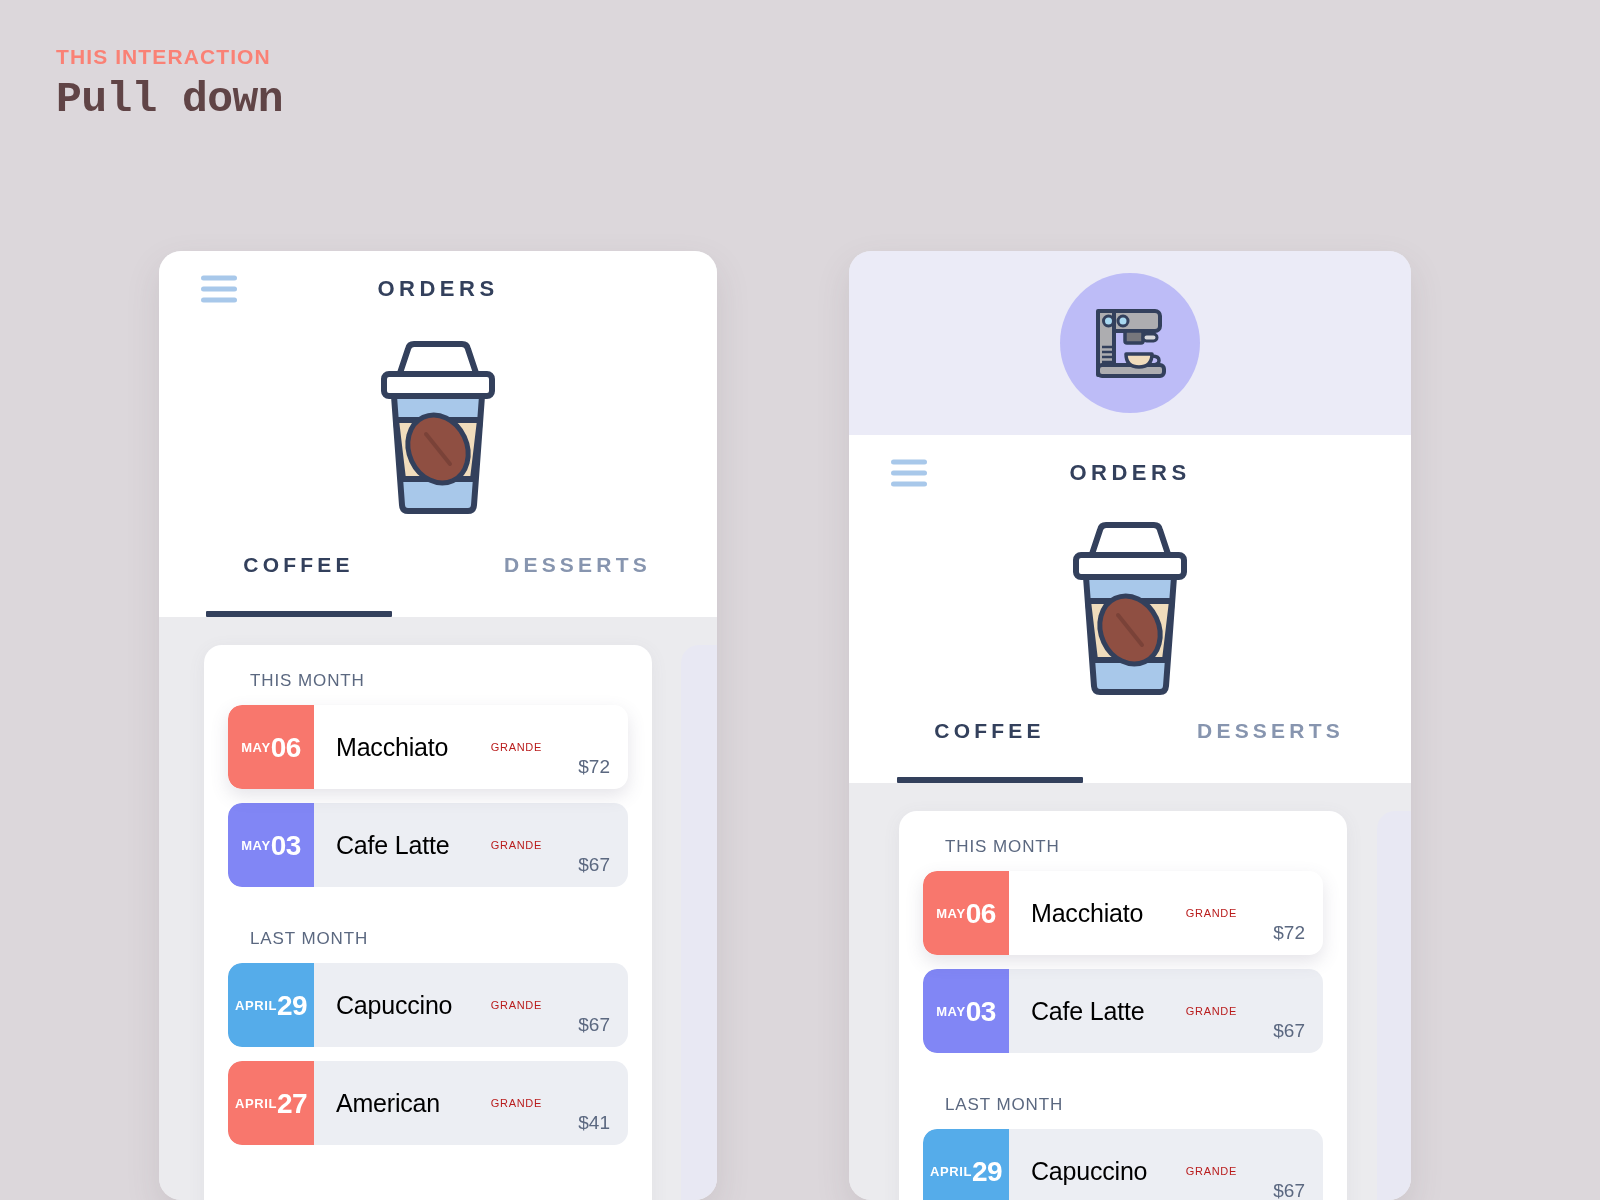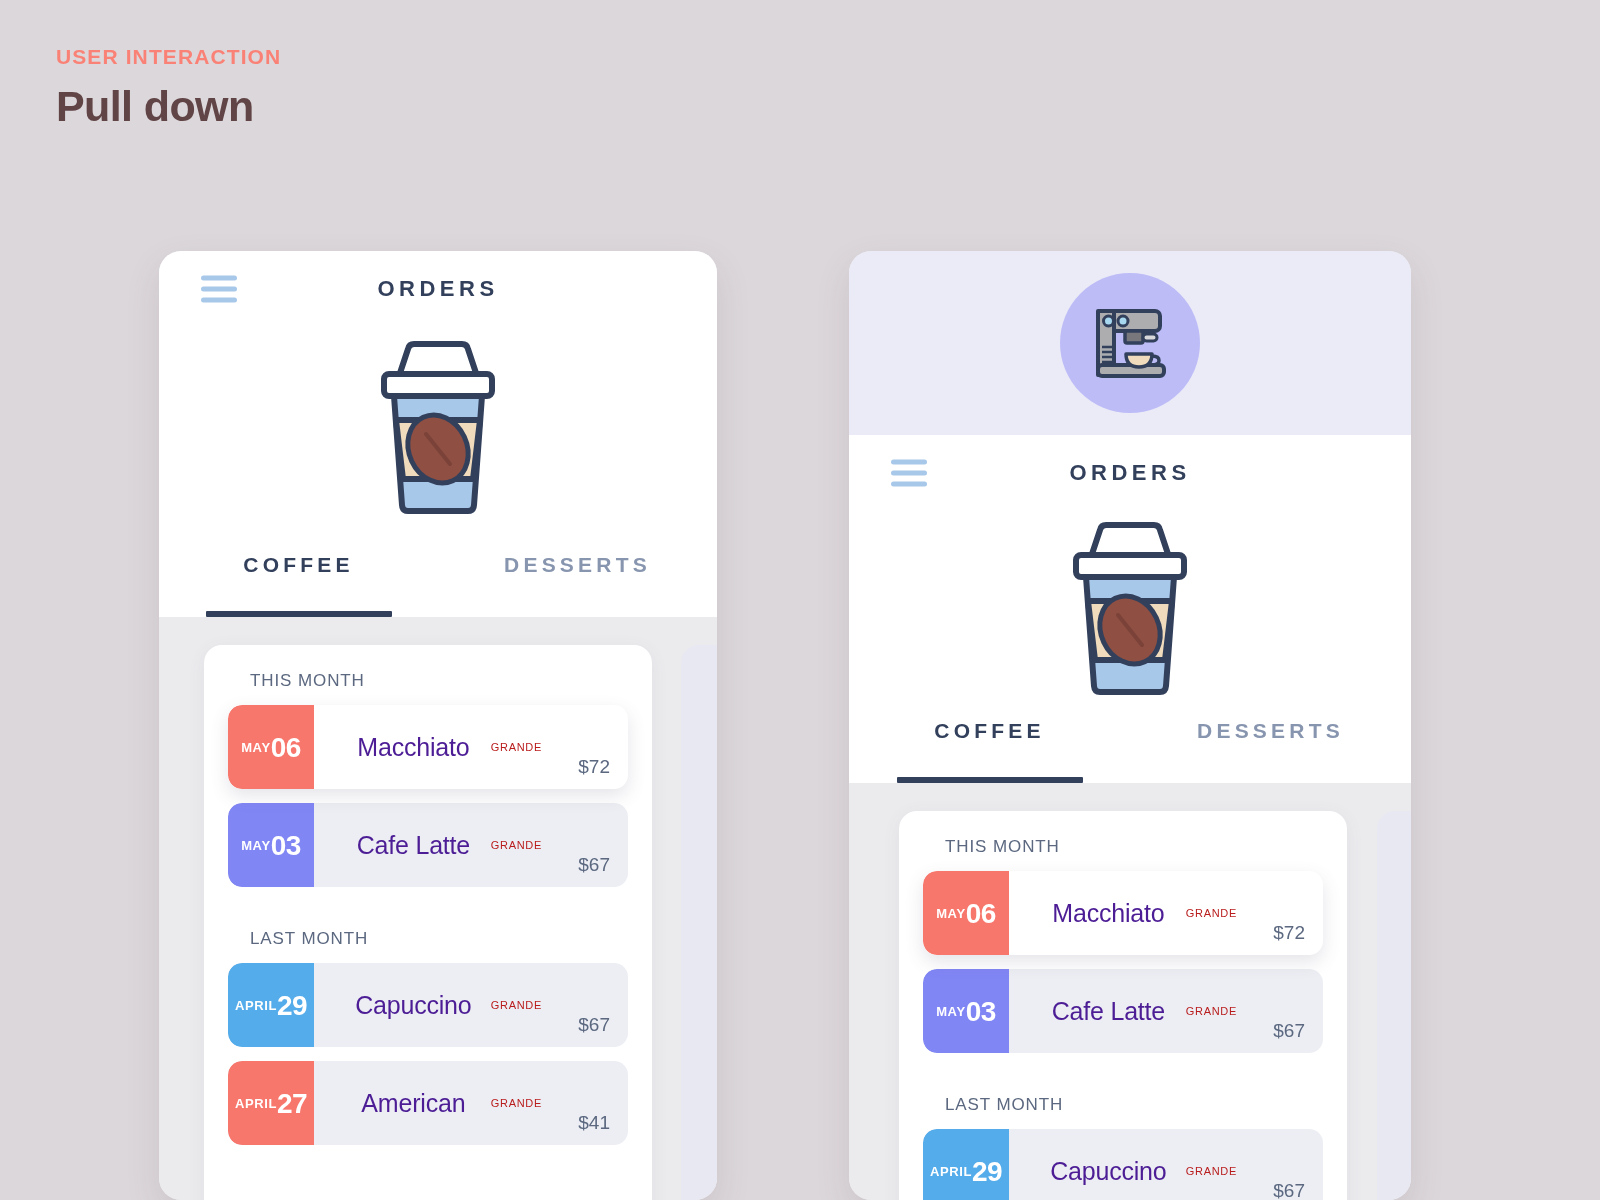--- a/index.html
+++ b/index.html
@@ -21,21 +21,22 @@
     letter-spacing: 1.1px;
     color: #fa8175;
     line-height: 1.2;
   }
   .heading-title {
     font-size: 43px;
     font-weight: bold;
     color: #604446;
     line-height: 1.25;
     letter-spacing: -0.6px;
-    margin-top: 11px;
+    margin-top: 4px;
+    font-family: Liberation Mono, monospace;
   }
 
   
   .phone {
     position: absolute;
     border-radius: 22px;
     overflow: hidden;
     box-shadow: 0 14px 34px rgba(90,75,85,0.13);
     background: #ebebee;
   }
@@ -227,45 +228,44 @@
     letter-spacing: -0.5px;
   }
   .order-body {
     flex: 1;
     display: flex;
     align-items: center;
     padding: 0 18px 0 22px;
   }
   .order-name {
     font-size: 25px;
-    color: #4c1d95;
+    color: #000000;
     flex: 1;
     letter-spacing: -0.2px;
-    text-align: center;
   }
   .order-size {
     font-size: 11px;
     font-weight: normal;
     letter-spacing: 0.7px;
     color: #b91c1c;
     margin-right: 22px;
   }
   .order-price {
     font-size: 19px;
     color: #5b6880;
     min-width: 46px;
     text-align: right;
     margin-top: 40px;
   }
 </style>
 </head>
 <body>
 
 <div class="heading">
-  <div class="heading-eyebrow">USER INTERACTION</div>
+  <div class="heading-eyebrow">THIS INTERACTION</div>
   <div class="heading-title">Pull down</div>
 </div>
 
 <div class="phone" id="phone-a">
 
   <div class="app-top">
 
     <div class="nav-bar">
       <div class="hamburger">
         <span></span>

